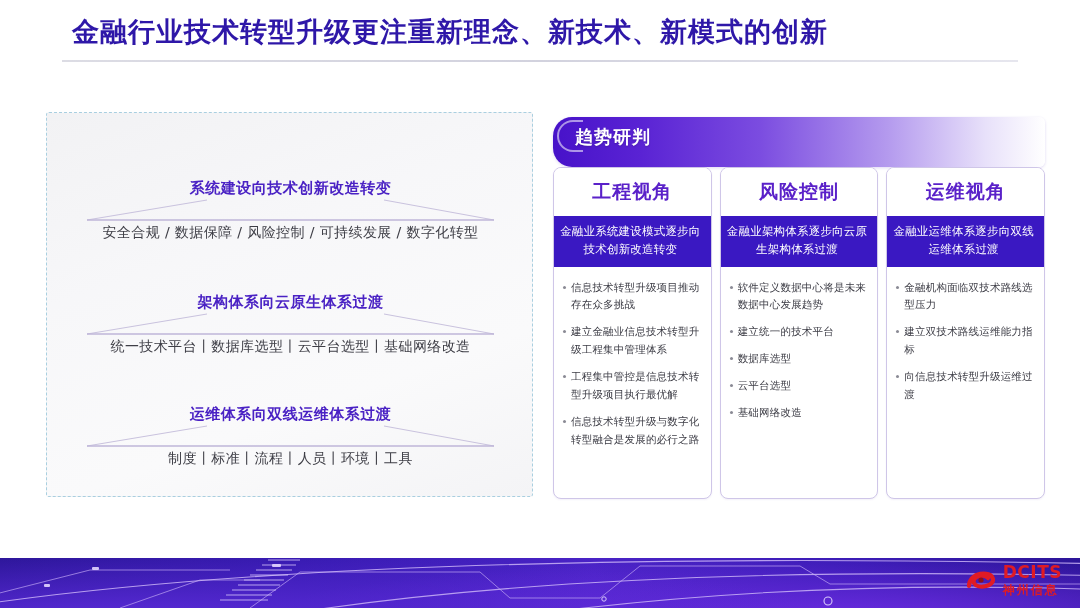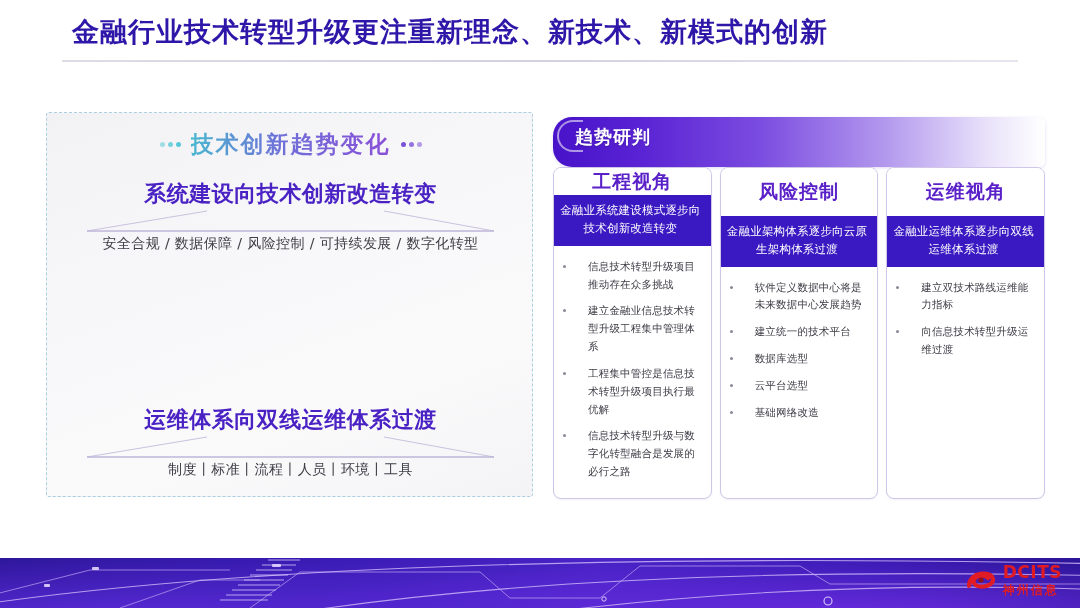--- a/index.html
+++ b/index.html
@@ -43,21 +43,21 @@
   .dots.right i:nth-child(2){opacity:.8;}
   .lp-title{
     font-size:23px;font-weight:bold;letter-spacing:2px;
     background:linear-gradient(90deg,#49b7cf 0%,#6f6fd8 45%,#8a4fd8 100%);
     -webkit-background-clip:text;background-clip:text;color:transparent;
     font-family:"DejaVu Sans","Liberation Sans",sans-serif;
   }
 
   .grp{position:absolute;left:0;width:487px;}
   .grp-title{
-    text-align:center;font-size:22px;font-weight:bold;color:#4a22c4;
+    text-align:center;font-size:15px;font-weight:bold;color:#4a22c4;
     font-family:"DejaVu Sans","Liberation Sans",sans-serif;
     letter-spacing:.5px;
   }
   .funnel{position:relative;width:487px;height:26px;}
   .funnel svg{display:block;}
   .grp-items{
     text-align:center;font-size:14px;color:#3e3e46;letter-spacing:.4px;
     font-family:"DejaVu Sans","Liberation Sans",sans-serif;
   }
 
@@ -91,21 +91,21 @@
     font-size:19px;font-weight:bold;color:#5a21c9;letter-spacing:1px;
     font-family:"DejaVu Sans","Liberation Sans",sans-serif;
     background:#fff;
   }
   .card-band{
     background:#3a18c2;color:#fff;padding:7px 6px 8px 2px;text-align:center;
     font-size:11.5px;line-height:1.55;letter-spacing:.2px;
     font-family:"DejaVu Sans","Liberation Sans",sans-serif;
   }
   .card-body{flex:1;padding:12px 9px 8px 9px;}
-  .bul{display:flex;gap:22px;margin-bottom:9px;}
+  .bul{display:flex;gap:5px;margin-bottom:9px;}
   .bul .dot{
     flex:0 0 auto;width:3px;height:3px;border-radius:50%;background:#8a8a95;
     margin-top:7px;
   }
   .bul .txt{
     font-size:10.5px;line-height:1.7;color:#3c3c45;letter-spacing:.2px;
     font-family:"DejaVu Sans","Liberation Sans",sans-serif;
   }
 
   
@@ -137,45 +137,42 @@
 
 <div class="slide">
 
   <div class="title-wrap">
     <div class="title">金融行业技术转型升级更注重新理念、新技术、新模式的创新</div>
   </div>
   <div class="title-rule"></div>
 
   <div class="left-panel">
 
-    <div class="lp-head">
-      <span class="dots left">
-          <i></i>
-          <i></i>
-          <i></i>
-        </span>
-      <span class="lp-title">技术创新趋势变化</span>
-      <span class="dots right">
-          <i></i>
-          <i></i>
-          <i></i>
-        </span>
-    </div>
 
     <div class="grp" style="top:66px;">
       <div class="grp-title">系统建设向技术创新改造转变</div>
       <div class="funnel">
         <svg width="487" height="26" viewBox="0 0 487 26">
           <path d="M160 2 L40 22 L447 22 L337 2" fill="none" stroke="#c9c2de" stroke-width="1"></path>
           <line x1="40" y1="22" x2="447" y2="22" stroke="#b9b0d6" stroke-width="1.2"></line>
         </svg>
       </div>
       <div class="grp-items">安全合规 / 数据保障 / 风险控制 / 可持续发展 / 数字化转型</div>
     </div>
 
+    <div class="grp" style="top:180px;">
+      <div class="grp-title">架构体系向云原生体系过渡</div>
+      <div class="funnel">
+        <svg width="487" height="26" viewBox="0 0 487 26">
+          <path d="M160 2 L40 22 L447 22 L337 2" fill="none" stroke="#c9c2de" stroke-width="1"></path>
+          <line x1="40" y1="22" x2="447" y2="22" stroke="#b9b0d6" stroke-width="1.2"></line>
+        </svg>
+      </div>
+      <div class="grp-items">统一技术平台丨数据库选型丨云平台选型丨基础网络改造</div>
+    </div>
 
     <div class="grp" style="top:292px;">
       <div class="grp-title">运维体系向双线运维体系过渡</div>
       <div class="funnel">
         <svg width="487" height="26" viewBox="0 0 487 26">
           <path d="M160 2 L40 22 L447 22 L337 2" fill="none" stroke="#c9c2de" stroke-width="1"></path>
           <line x1="40" y1="22" x2="447" y2="22" stroke="#b9b0d6" stroke-width="1.2"></line>
         </svg>
       </div>
       <div class="grp-items">制度丨标准丨流程丨人员丨环境丨工具</div>
@@ -235,20 +232,24 @@
             <span class="dot"></span>
             <span class="txt">基础网络改造</span>
           </div>
       </div>
     </div>
 
     <div class="card">
       <div class="card-title">运维视角</div>
       <div class="card-band">金融业运维体系逐步向双线运维体系过渡</div>
       <div class="card-body">
+        <div class="bul">
+            <span class="dot"></span>
+            <span class="txt">金融机构面临双技术路线选型压力</span>
+          </div>
         <div class="bul">
             <span class="dot"></span>
             <span class="txt">建立双技术路线运维能力指标</span>
           </div>
         <div class="bul">
             <span class="dot"></span>
             <span class="txt">向信息技术转型升级运维过渡</span>
           </div>
       </div>
     </div>

